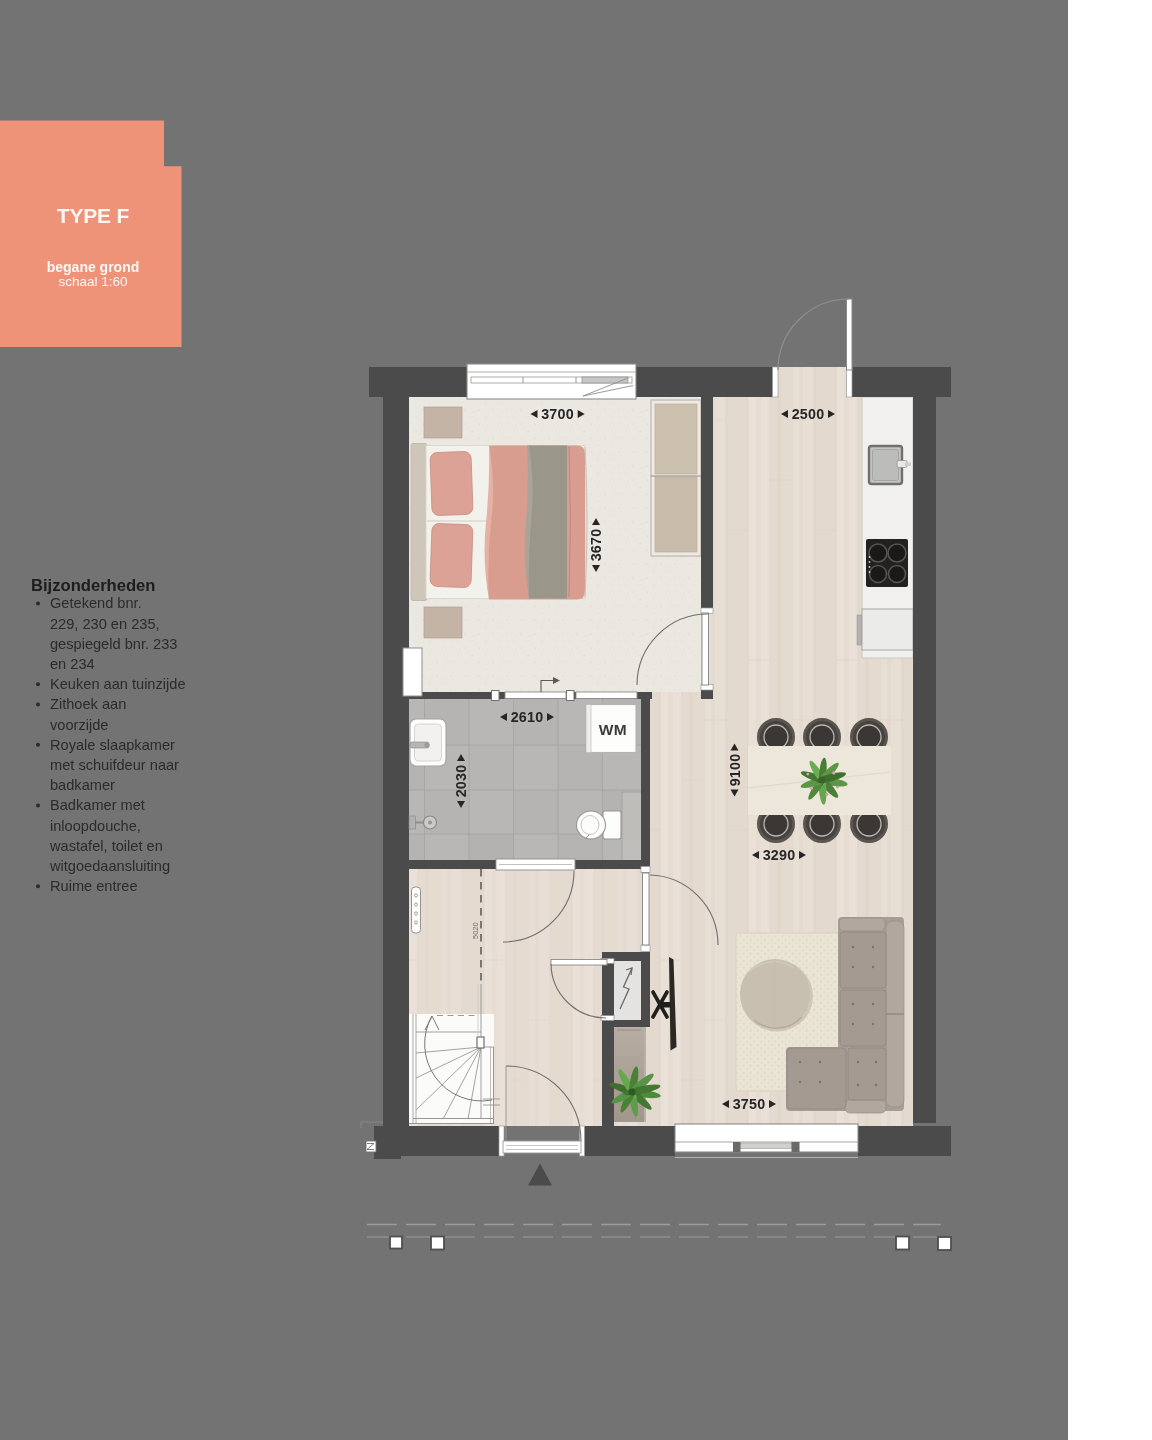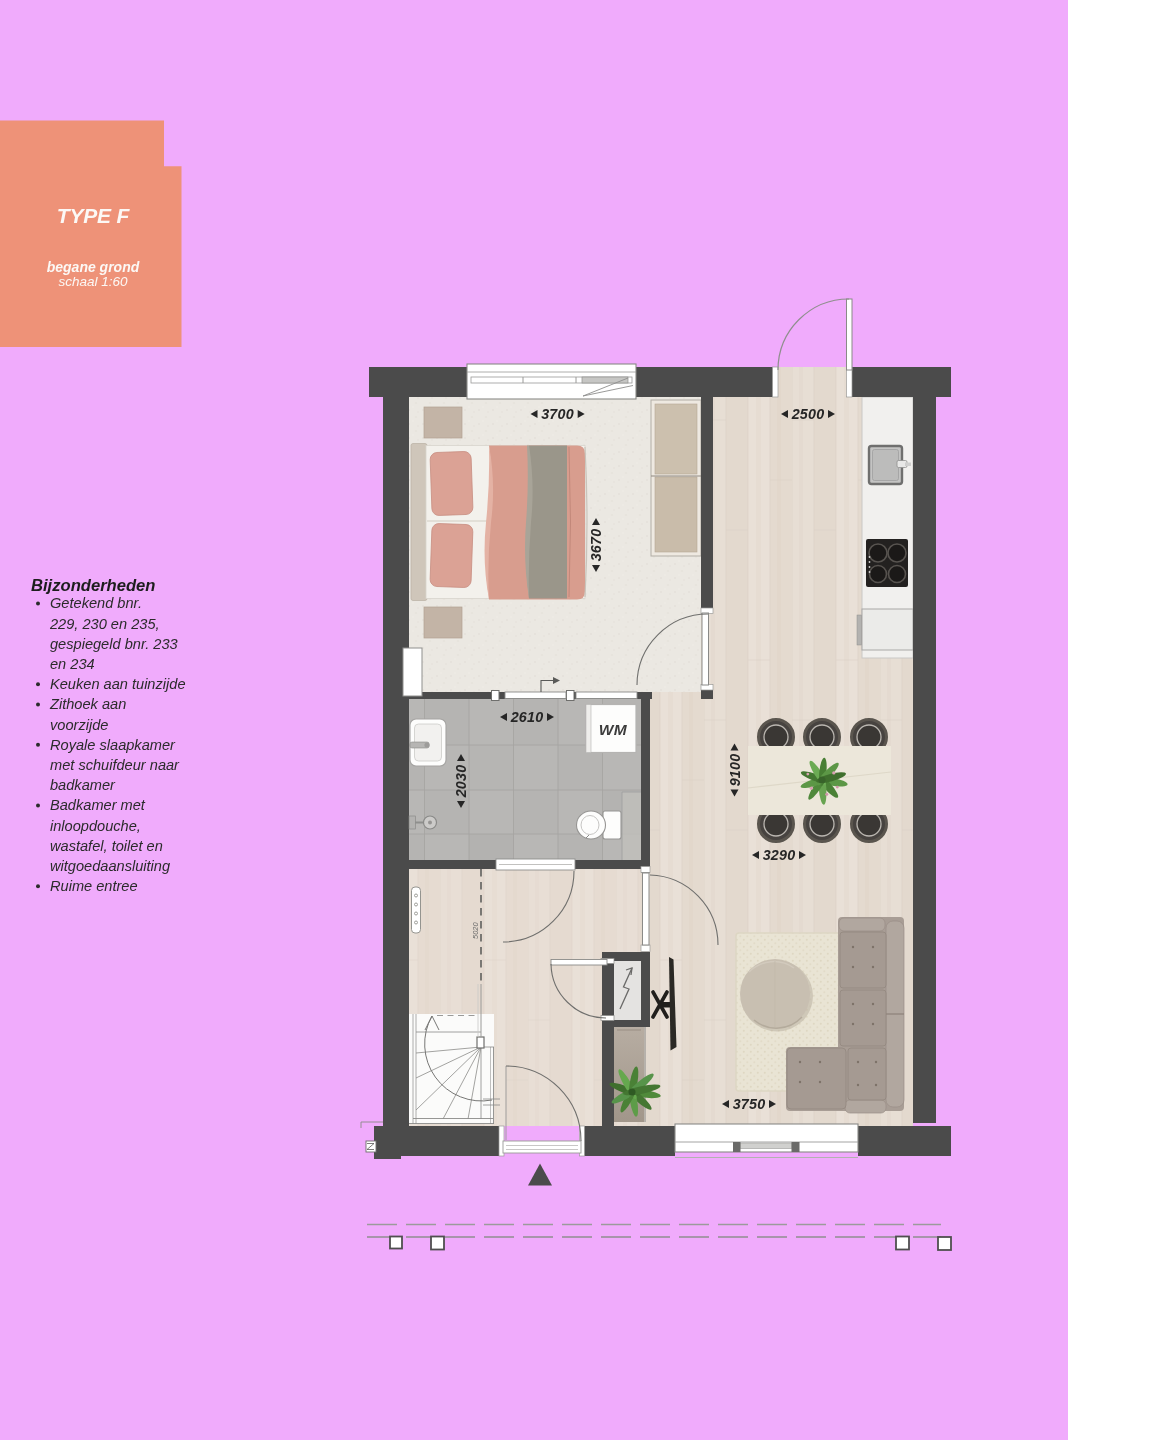--- a/index.html
+++ b/index.html
@@ -1,17 +1,17 @@
 <!DOCTYPE html>
 <html><head>
 <meta charset="utf-8">
 <style>
   html,body{margin:0;padding:0;background:#ffffff;width:1152px;height:1440px;overflow:hidden;}
   body{font-family:"Liberation Sans", sans-serif;}
-  #page{position:relative;width:1068px;height:1440px;background:#f0abfc;font-style:italic;}
+  #page{position:relative;width:1068px;height:1440px;background:#737373;}
   svg{position:absolute;top:0;left:0;}
   .dim{font-family:"Liberation Sans",sans-serif;font-size:14.3px;font-weight:bold;fill:#262626;letter-spacing:0.2px;}
   .lst{font-family:"Liberation Sans",sans-serif;font-size:14.6px;fill:#2b2b2b;}
 </style>
 </head>
 <body>
 <div id="page">
 <svg width="1152" height="1440" viewBox="0 0 1152 1440">
 <defs>
 <pattern id="wood" patternUnits="userSpaceOnUse" width="88" height="300">

